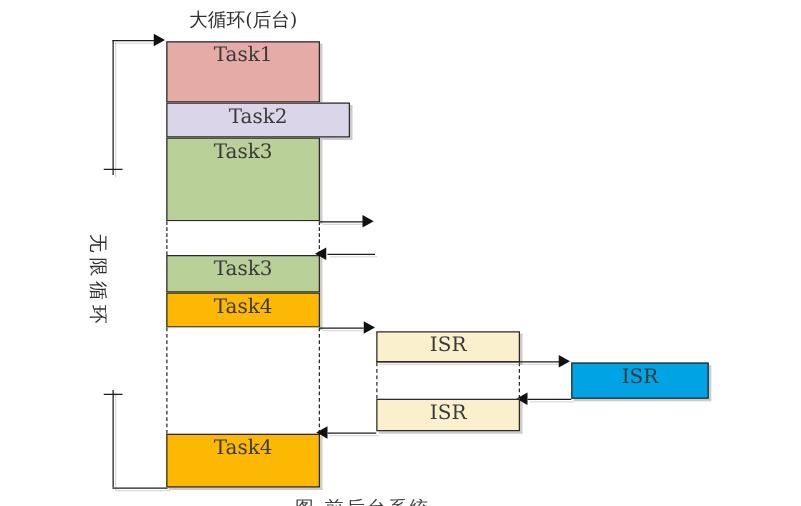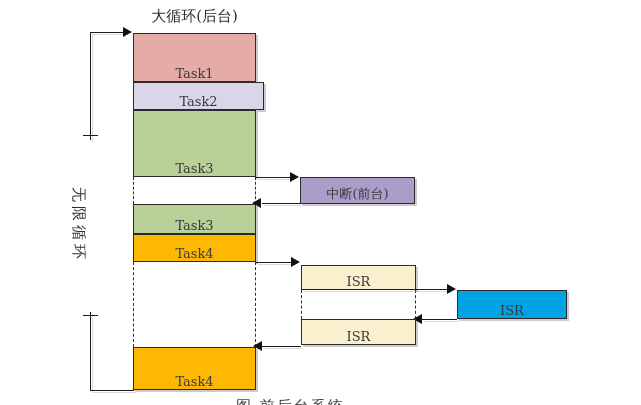--- a/index.html
+++ b/index.html
@@ -2,22 +2,22 @@
 <html><head>
 <meta charset="utf-8">
 <style>
   html,body{margin:0;padding:0;background:#ffffff;}
   #stage{
     position:relative;width:641px;height:405px;background:#ffffff;overflow:hidden;
     font-family:"DejaVu Serif","Liberation Serif",serif;color:#333;
   }
   .box{
     position:absolute;box-sizing:border-box;border:1px solid #2b2b2b;
-    display:flex;align-items:flex-end;justify-content:center;
-    font-size:13px;color:#3a3a3a;
+    display:flex;align-items:flex-start;justify-content:center;
+    font-size:16px;color:#3a3a3a;
     box-shadow:2px 2px 0 rgba(140,140,140,.45);
   }
   .gapcol{
     position:absolute;box-sizing:border-box;
     border-left:1px dashed #2b2b2b;border-right:1px dashed #2b2b2b;background:#fff;
   }
   .hline{position:absolute;height:0;border-top:1px solid #1c1c1c;box-shadow:2px 2px 0 rgba(150,150,150,.35);}
   .vline{position:absolute;width:0;border-left:1px solid #1c1c1c;box-shadow:2px 2px 0 rgba(150,150,150,.35);}
   .tick{position:absolute;height:0;border-top:1px solid #1c1c1c;}
   .arrow-r{position:absolute;width:0;height:0;border:5px solid transparent;border-right:0;border-left:9px solid #111;}
@@ -42,43 +42,40 @@
   <div class="vline" style="left:90px;top:32px;height:108px;"></div>
   <div class="vline" style="left:90px;top:312px;height:78px;"></div>
   <div class="tick" style="left:83px;top:135px;width:15px;"></div>
   <div class="tick" style="left:83px;top:315px;width:15px;"></div>
   <div class="hline" style="left:90px;top:390px;width:44px;"></div>
   <div class="vlabel">无限循环</div>
 
   <div class="box" style="left: 133px; top: 33px; width: 123px; height: 49px; background-color: rgb(229, 171, 167);">
     <span>Task1</span>
   </div>
-  <div class="box" style="left: 133px; top: 82px; width: 131px; height: 28px; background-color: rgb(219, 213, 233);">
+  <div class="box" style="left: 133px; top: 82px; width: 147px; height: 28px; background-color: rgb(219, 213, 233);">
     <span>Task2</span>
   </div>
   <div class="box" style="left: 133px; top: 110px; width: 123px; height: 67px; background-color: rgb(185, 208, 152);">
     <span>Task3</span>
   </div>
   <div class="gapcol" style="left:133px;top:177px;width:123px;height:27px;"></div>
   <div class="box" style="left: 133px; top: 204px; width: 123px; height: 30px; background-color: rgb(185, 208, 152);">
     <span>Task3</span>
   </div>
   <div class="box" style="left: 133px; top: 234px; width: 123px; height: 28px; background-color: rgb(253, 184, 4);">
     <span>Task4</span>
   </div>
   <div class="gapcol" style="left:133px;top:262px;width:123px;height:85px;"></div>
   <div class="box" style="left: 133px; top: 347px; width: 123px; height: 43px; background-color: rgb(253, 184, 4);">
     <span>Task4</span>
   </div>
 
   <div class="hline" style="left:256px;top:177px;width:35px;"></div>
   <div class="arrow-r" style="left:290px;top:172px;"></div>
-  <div class="box" style="left: 300px; top: 177px; width: 115px; height: 27px; background-color: rgb(171, 157, 201);">
-    <span>中断(前台)</span>
-  </div>
   <div class="hline" style="left:262px;top:203px;width:38px;"></div>
   <div class="arrow-l" style="left:252px;top:198px;"></div>
 
   <div class="hline" style="left:256px;top:262px;width:35px;"></div>
   <div class="arrow-r" style="left:291px;top:257px;"></div>
   <div class="box" style="left: 301px; top: 265px; width: 115px; height: 25px; background-color: rgb(251, 240, 205);">
     <span>ISR</span>
   </div>
   <div class="gapcol" style="left:301px;top:290px;width:115px;height:29px;"></div>
   <div class="hline" style="left:301px;top:289px;width:147px;"></div>

